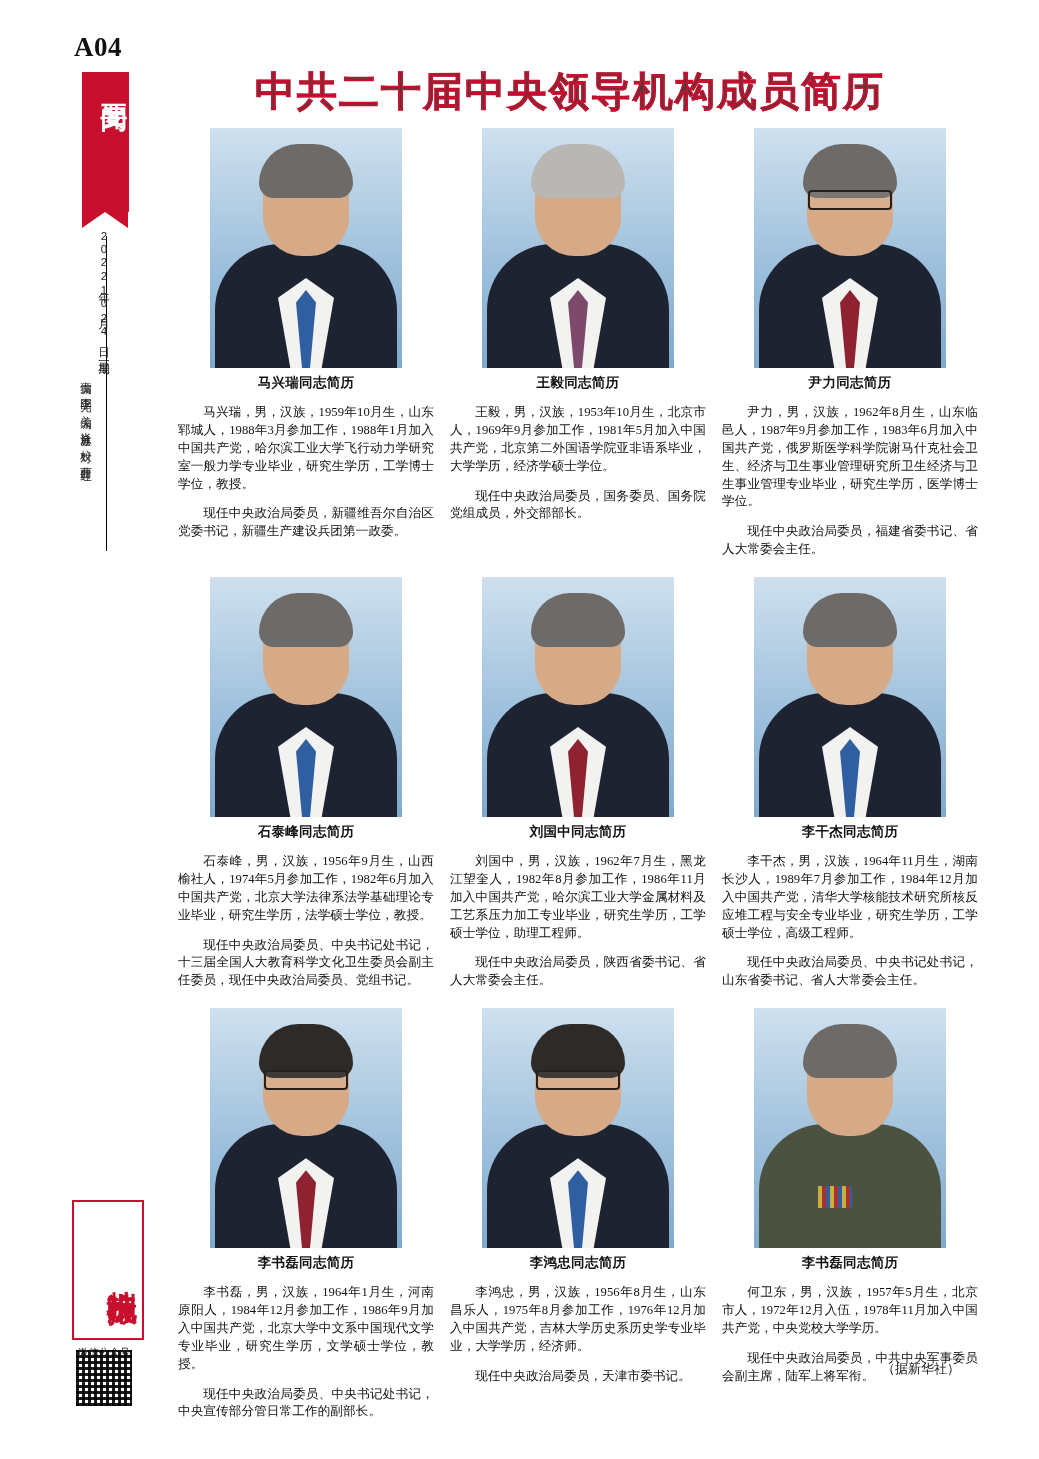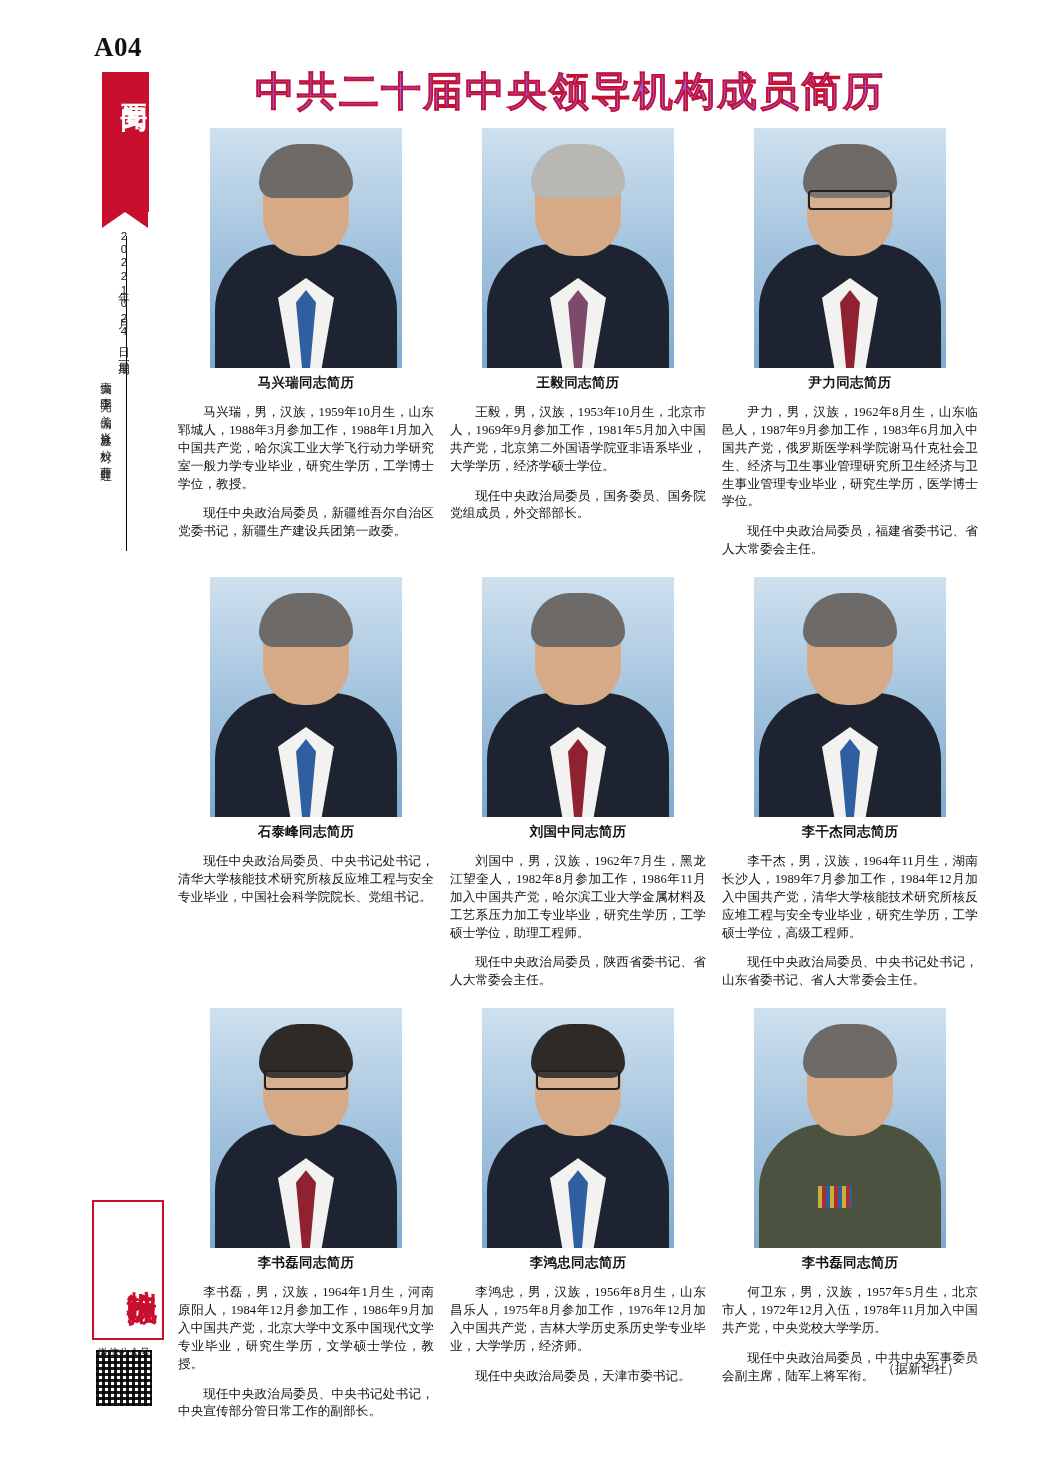--- a/index.html
+++ b/index.html
@@ -22,21 +22,20 @@
     height: 1459px;
     background: #fff;
   }
 
   
   .rail {
     position: absolute;
     left: 0; top: 0;
     width: 170px;
     height: 1459px;
-    margin-left: 20px;
   }
   .page-number {
     position: absolute;
     left: 74px;
     top: 32px;
     font-size: 27px;
     font-weight: bold;
     letter-spacing: 0.5px;
     color: #111;
     font-family: "Liberation Serif", serif;
@@ -152,21 +151,21 @@
     color: #222;
   }
 
   
   .headline {
     position: absolute;
     left: 170px;
     top: 64px;
     width: 800px;
     text-align: center;
-    color: #8b5cf6;
+    color: #404040;
     font-size: 40px;
     font-weight: bold;
     letter-spacing: 2px;
     font-family: "Liberation Serif", serif;
     -webkit-text-stroke: 0.6px #c8102e;
   }
 
   
   .grid {
     position: absolute;
@@ -361,21 +360,22 @@
       </div>
       <div class="bio">
         <div class="portrait">
           <div class="body "></div>
           <div class="shirt"></div>
           <div class="tie "></div>
           <div class="head"></div>
           <div class="hair grey"></div>
         </div>
         <div class="name-line">石泰峰同志简历</div>
-        <div class="para">现任中央政治局委员、中央书记处书记，清华大学核能技术研究所核反应堆工程与安全专业毕业，中国社会科学院院长、党组书记。</div>
+        <div class="para">石泰峰，男，汉族，1956年9月生，山西榆社人，1974年5月参加工作，1982年6月加入中国共产党，北京大学法律系法学基础理论专业毕业，研究生学历，法学硕士学位，教授。</div>
+        <div class="para">现任中央政治局委员、中央书记处书记，十三届全国人大教育科学文化卫生委员会副主任委员，现任中央政治局委员、党组书记。</div>
       </div>
       <div class="bio">
         <div class="portrait">
           <div class="body "></div>
           <div class="shirt"></div>
           <div class="tie red"></div>
           <div class="head"></div>
           <div class="hair grey"></div>
         </div>
         <div class="name-line">刘国中同志简历</div>

